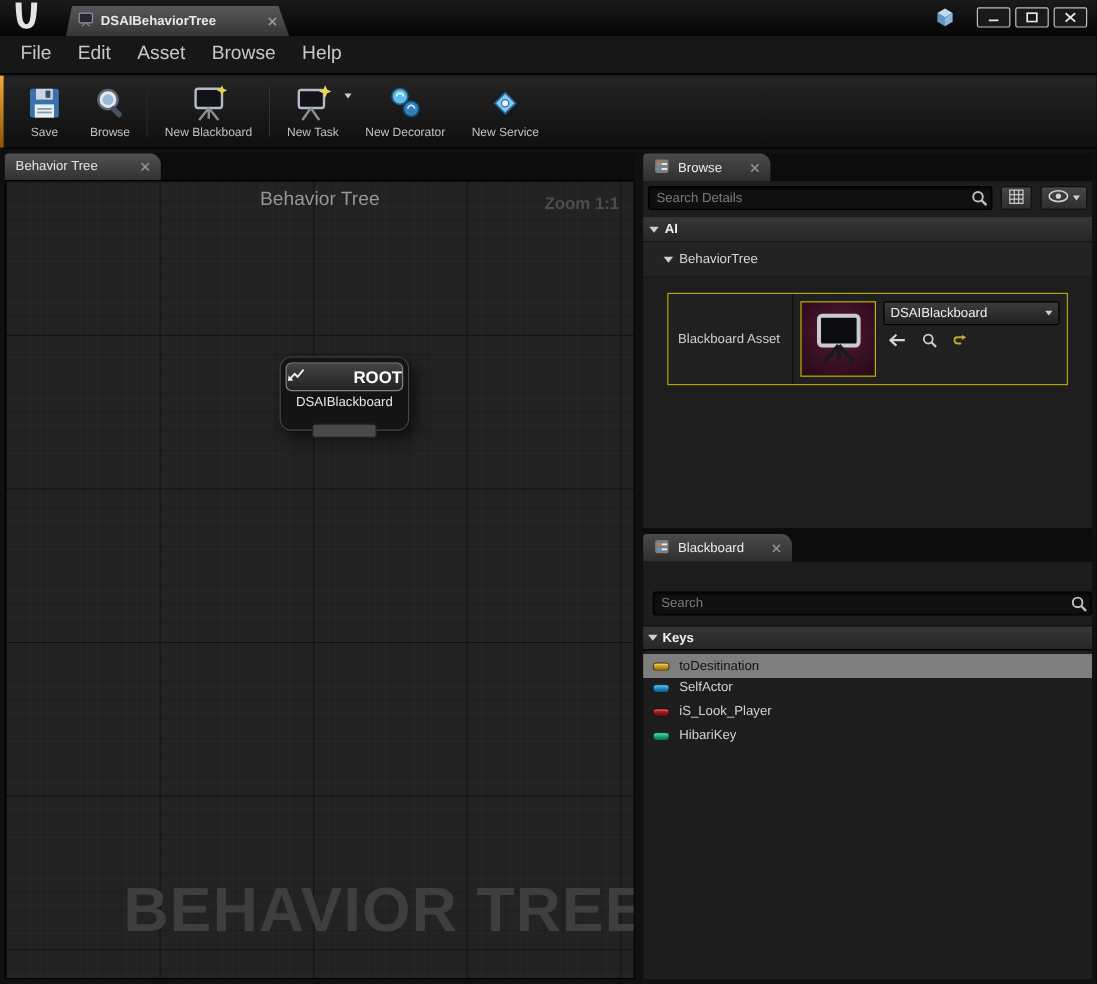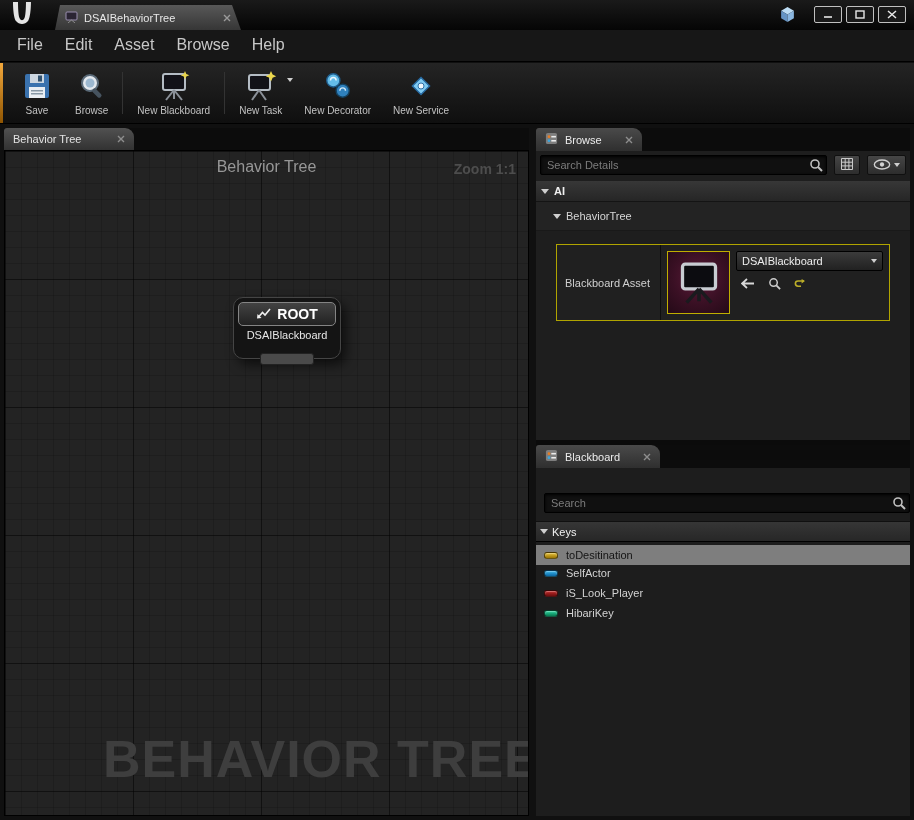--- a/index.html
+++ b/index.html
@@ -1,21 +1,21 @@
 <!DOCTYPE html>
 <html><head>
 <meta charset="utf-8">
 <style>
   * { margin:0; padding:0; box-sizing:border-box; }
   html,body { width:914px; height:820px; background:#000; }
   body { font-family:"Liberation Sans","DejaVu Sans",sans-serif; font-size:11px; color:#ccc; }
   .app { position:relative; width:914px; height:820px; background:#101010; overflow:hidden; }
 
   
-  .titlebar { position:absolute; left:0; top:0; width:100%; height:30px; background:linear-gradient(#1a1a1a,#050505); }
+  .titlebar { position:absolute; left:0; top:0; width:100%; height:30px; background:linear-gradient(#1a1a1a,#050505);font-weight:bold; }
   .ue-logo { position:absolute; left:5px; top:0px; width:32px; height:30px; }
   .doc-tab { position:absolute; left:55px; top:5px; height:25px; width:186px; display:flex; align-items:center; gap:6px; padding:0 10px; background:linear-gradient(#585858,#363636); clip-path:polygon(0 100%, 5px 0, calc(100% - 9px) 0, 100% 100%); color:#e8e8e8; }
   .tab-close { margin-left:auto; display:flex; align-items:center; }
   .win-controls { position:absolute; right:8px; top:6px; display:flex; gap:4px; }
   .win-btn { width:28px; height:17px; border:1px solid #c0c0c0; border-radius:2px; background:#191919; display:flex; align-items:center; justify-content:center; }
   .cube { position:absolute; right:118px; top:6px; }
 
   
   .menubar { position:absolute; left:0; top:30px; width:100%; height:32px; background:#171717; border-bottom:1px solid #000; display:flex; align-items:flex-end; padding:0 6px 4px; }
   .menu-item { padding:3px 11px; color:#c8c8c8; font-size:16px; cursor:default; }
@@ -47,21 +47,21 @@
       linear-gradient(90deg, rgba(0,0,0,0.42) 1px, transparent 1px),
       linear-gradient(rgba(0,0,0,0.15) 1px, transparent 1px),
       linear-gradient(90deg, rgba(0,0,0,0.15) 1px, transparent 1px);
     background-size:128px 128px,128px 128px,16px 16px,16px 16px;
     overflow:hidden; }
   .graph-title { position:absolute; top:7px; left:0; width:100%; text-align:center; color:#979797; font-size:16px; }
   .graph-zoom { position:absolute; top:10px; right:12px; color:#4d4d4d; font-size:14px; font-weight:bold; }
   .watermark { position:absolute; left:98px; bottom:26px; color:#3e3e3e; font-size:52px; font-weight:bold; letter-spacing:1px; white-space:nowrap; }
 
   .root-node { position:absolute; left:228px; top:146px; width:108px; height:62px; background:#141414; border:1px solid #454545; border-radius:10px; box-shadow:5px 6px 12px rgba(0,0,0,0.6); }
-  .root-header { margin:4px 4px 0; height:24px; background:linear-gradient(#434343,#222); border:1px solid #848484; border-radius:5px; display:flex; align-items:center; justify-content:center; gap:6px; }
+  .root-header { margin:4px 4px 0; height:24px; background:linear-gradient(#434343,#222); border:1px solid #848484; border-radius:5px; display:flex; align-items:center; justify-content:space-between; gap:6px; }
   .root-title { color:#fff; font-size:14px; font-weight:bold; }
   .root-sub { text-align:center; color:#e6e6e6; font-size:11px; margin-top:3px; }
   .root-conn { position:absolute; left:50%; bottom:-7px; transform:translateX(-50%); width:54px; height:12px; background:#4a4a4a; border:1px solid #222; border-radius:3px; }
 
   
   .right-panel { position:absolute; left:536px; top:128px; width:374px; height:688px; }
   .panel-tabbar { height:23px; background:#0c0c0c; display:flex; }
   .panel-tab { display:flex; align-items:center; gap:7px; padding:0 9px; background:linear-gradient(#4a4a4a,#2f2f2f); border-radius:3px 9px 0 0; color:#ececec; }
   .panel-tab .tab-close { margin-left:16px; }
 
@@ -81,21 +81,21 @@
   .prop-value { flex:1; display:flex; gap:6px; padding:6px; }
   .thumb { width:63px; height:63px; border:1px solid #bfae00; background:radial-gradient(circle at 50% 42%, #5c1a38 0%, #3a1024 55%, #240a17 100%); display:flex; align-items:center; justify-content:center; }
   .value-col { flex:1; display:flex; flex-direction:column; }
   .dropdown { height:20px; background:linear-gradient(#3b3b3b,#212121); border:1px solid #000; border-radius:2px; display:flex; align-items:center; justify-content:space-between; padding:0 5px; color:#eee; }
   .asset-tools { display:flex; align-items:center; gap:13px; margin-top:6px; padding-left:5px; }
 
   .splitter { position:absolute; left:0; top:312px; width:100%; height:5px; background:#0b0b0b; }
 
   .blackboard { position:absolute; left:0; top:317px; width:100%; height:371px; background:#1d1d1d; }
   .bb-search { position:absolute; left:4px; top:48px; width:100%; padding:0 4px; }
-  .keys-header { position:absolute; left:0; top:76px; width:100%; height:21px; background:linear-gradient(#363636,#272727); border-top:1px solid #101010; border-bottom:1px solid #000; display:flex; align-items:center; gap:4px; padding:0 4px; color:#f2f2f2; font-weight:normal; }
+  .keys-header { position:absolute; left:0; top:76px; width:100%; height:21px; background:linear-gradient(#363636,#272727); border-top:1px solid #101010; border-bottom:1px solid #000; display:flex; align-items:center; gap:4px; padding:0 4px; color:#f2f2f2; font-weight:bold; }
   .key-row { position:absolute; left:0; width:100%; height:20px; display:flex; align-items:center; gap:8px; padding:0 8px; color:#d2d2d2; }
   .key-row.selected { background:#7e7e7e; color:#141414; }
   .kr0{top:100px} .kr1{top:118px} .kr2{top:138px} .kr3{top:158px}
   .key-pill { width:14px; height:7px; border-radius:3px; border:1px solid rgba(0,0,0,0.55); box-shadow:inset 0 1px 1px rgba(255,255,255,0.35); }
 </style>
 </head>
 <body>
 
 <div class="app">
 

